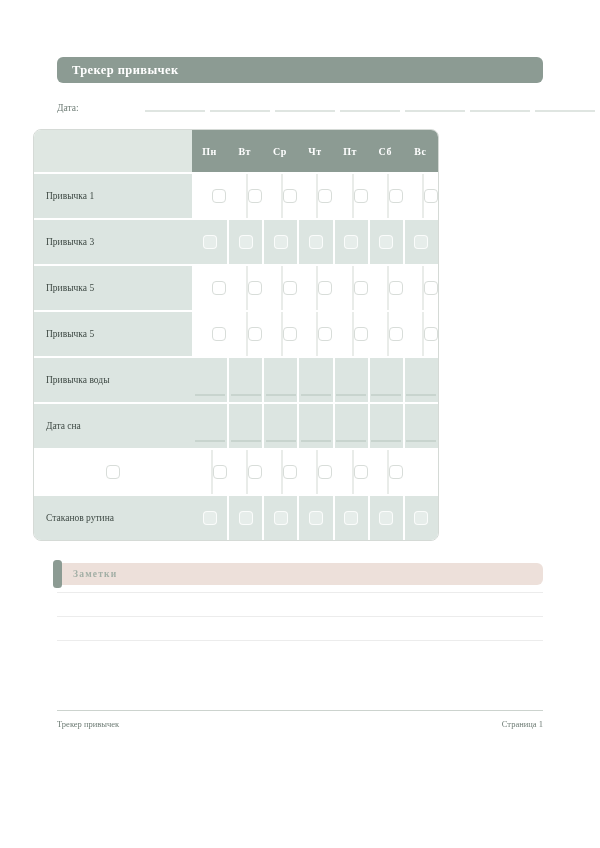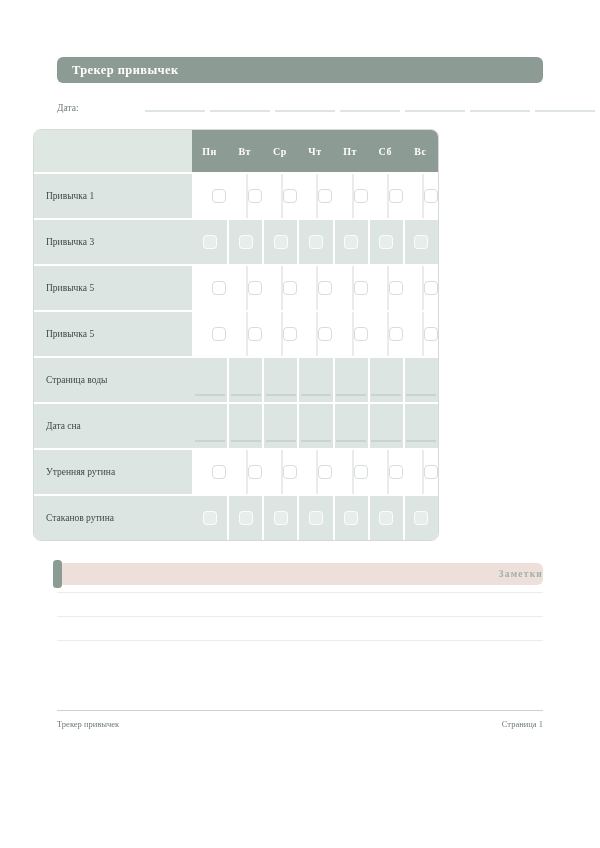--- a/index.html
+++ b/index.html
@@ -128,21 +128,20 @@
     position: relative;
     margin: 22px 0 0 57px;
     width: 486px;
     height: 22px;
     background: var(--notes-bg, #EDE0DA);
     border-radius: 6px;
     display: flex;
     align-items: center;
     box-sizing: border-box;
     padding-left: 16px;
-    justify-content: flex-end;
   }
   .notes-accent {
     position: absolute;
     left: -4px;
     top: -3px;
     width: 9px;
     height: 28px;
     background: var(--accent, #8C9B93);
     border-radius: 3.5px;
   }
@@ -295,21 +294,21 @@
             <div class="checkbox"></div>
           </div>
           <div class="cell">
             <div class="checkbox"></div>
           </div>
           <div class="cell">
             <div class="checkbox"></div>
           </div>
         </div>
         <div class="t-row t-body-row tinted">
-          <div class="row-label">Страница воды</div>
+          <div class="row-label">Привычка воды</div>
           <div class="cell line-cell">
             <div class="write-line"></div>
           </div>
           <div class="cell line-cell">
             <div class="write-line"></div>
           </div>
           <div class="cell line-cell">
             <div class="write-line"></div>
           </div>
           <div class="cell line-cell">
@@ -343,21 +342,20 @@
             <div class="write-line"></div>
           </div>
           <div class="cell line-cell">
             <div class="write-line"></div>
           </div>
           <div class="cell line-cell">
             <div class="write-line"></div>
           </div>
         </div>
         <div class="t-row t-body-row plain">
-          <div class="row-label">Утренняя рутина</div>
           <div class="cell">
             <div class="checkbox"></div>
           </div>
           <div class="cell">
             <div class="checkbox"></div>
           </div>
           <div class="cell">
             <div class="checkbox"></div>
           </div>
           <div class="cell">

